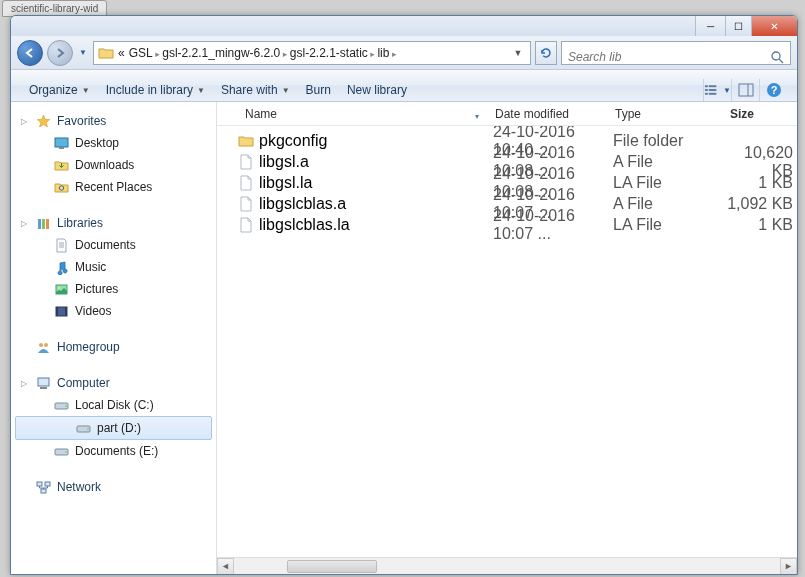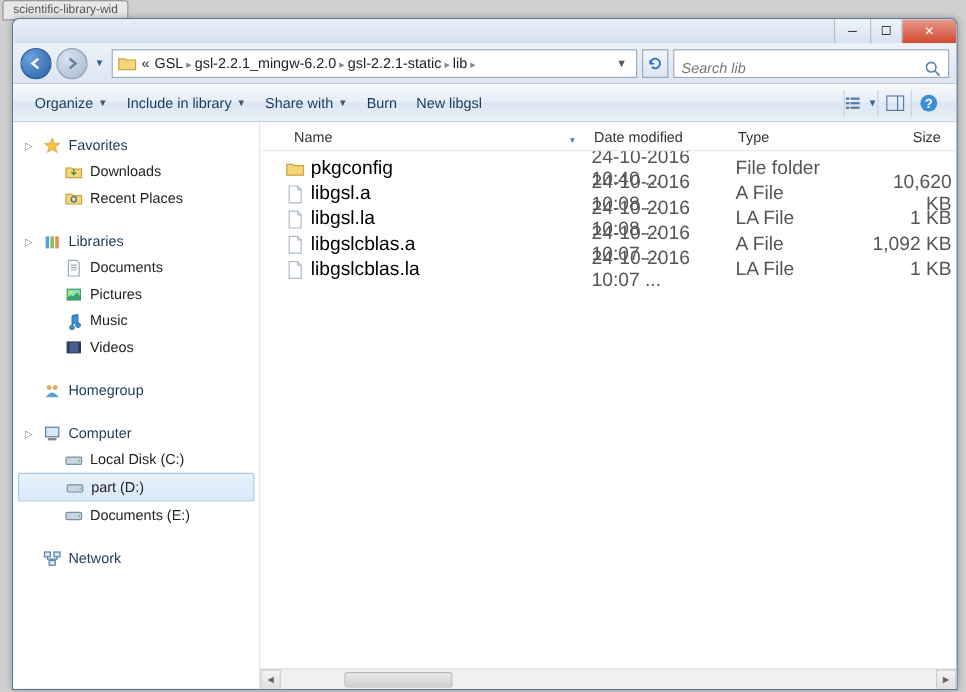--- a/index.html
+++ b/index.html
@@ -17,40 +17,40 @@
 .histdrop { width: 12px; height: 20px; display: flex; align-items: center; justify-content: center; font-size: 8px; color: #2a5fa0; }
 .addrbar { flex: 1; height: 24px; background: #fff; border: 1px solid #9ab; display: flex; align-items: center; padding: 0 4px; font-size: 12px; gap: 4px; }
 .addricon { width: 16px; height: 16px; }
 .crumb { color: #222; cursor: default; }
 .crumbsep { color: #888; font-size: 9px; }
 .addrdrop { width: 16px; text-align: center; color: #555; font-size: 9px; }
 .refresh { width: 22px; height: 24px; background: linear-gradient(#f4f6fa,#dde5f1); border: 1px solid #9ab; display: flex; align-items: center; justify-content: center; font-size: 12px; color: #2a6; }
 .searchbox { width: 230px; height: 24px; background: #fff; border: 1px solid #9ab; display: flex; align-items: flex-end; padding: 0 6px; font-size: 12px; }
 .searchbox input { flex: 1; border: none; outline: none; font-style: italic; color: #888; font-size: 12px; }
 .searchicon { color: #5a7ca0; font-size: 13px; }
-.toolbar { height: 32px; background: linear-gradient(#f7fafd,#e6edf6 48%,#dce6f2 52%,#eaf0f8); border-bottom: 1px solid #c0cad8; display: flex; align-items: center; padding: 0 10px; font-size: 12px; }
+.toolbar { height: 32px; background: linear-gradient(#f7fafd,#e6edf6 48%,#dce6f2 52%,#eaf0f8); border-bottom: 1px solid #c0cad8; display: flex; align-items: flex-end; padding: 0 10px; font-size: 12px; }
 .tbtn { padding: 4px 8px; display: flex; align-items: center; gap: 4px; color: #1a3a5a; cursor: default; }
 .tbtn .drop { font-size: 8px; color: #555; }
 .tspacer { flex: 1; }
 .ticon { width: 28px; height: 22px; display: flex; align-items: center; justify-content: center; border-left: 1px solid #c8d4e4; color: #2a5fa0; }
 .body { display: flex; height: calc(100% - 86px); }
 .navpane { width: 206px; background: #fff; border-right: 1px solid #dde; overflow-y: auto; padding: 8px 0; font-size: 12px; }
 .navgroup { margin-bottom: 14px; }
 .navhead { display: flex; align-items: center; gap: 6px; padding: 3px 10px 3px 24px; color: #1a3a5a; cursor: default; }
 .navhead .arrow { position: absolute; left: 10px; font-size: 8px; color: #888; }
 .navitem { display: flex; align-items: center; gap: 6px; padding: 3px 10px 3px 42px; color: #222; cursor: default; }
-.navitem.selected { background: linear-gradient(#eaf2fc,#d8e8fa); border: 1px solid #a8c8ec; border-radius: 2px; margin: 0 4px; padding-left: 38px; }
+.navitem.selected { background: linear-gradient(#eaf2fc,#d8e8fa); border: 1px solid #a8c8ec; border-radius: 2px; margin: 0 4px; padding-left: 59px; }
 .navicon { width: 16px; height: 16px; display: inline-flex; align-items: center; justify-content: center; font-size: 13px; }
 .content { flex: 1; display: flex; flex-direction: column; background: #fff; }
 .colheaders { height: 24px; display: flex; align-items: center; border-bottom: 1px solid #e4e8ee; font-size: 12px; color: #333; padding-left: 20px; }
 .col { padding: 0 8px; }
 .col.name { width: 250px; display: flex; align-items: flex-end; justify-content: space-between; }
 .col.date { width: 120px; }
 .col.type { width: 115px; }
-.col.size { flex: 1; text-align: right; padding-right: 13px; }
+.col.size { flex: 1; padding-right: 13px; font-weight: bold; }
 .sortarrow { font-size: 8px; color: #5a7ca0; }
 .filelist { flex: 1; overflow: auto; padding-top: 4px; }
 .filerow { display: flex; align-items: center; height: 21px; font-size: 16px; padding-left: 20px; }
 .ficon { width: 18px; height: 16px; display: inline-flex; align-items: center; justify-content: center; font-size: 13px; }
 .fname { width: 248px; display: flex; align-items: center; gap: 4px; }
 .fdate { width: 120px; color: #555; padding: 0 8px; }
 .ftype { width: 115px; color: #555; padding: 0 8px; }
 .fsize { flex: 1; text-align: right; color: #555; padding-right: 4px; }
 .hscroll { height: 17px; background: #f0f0f0; border-top: 1px solid #ddd; position: relative; }
 .hscroll .thumb { position: absolute; left: 70px; top: 2px; width: 90px; height: 13px; background: linear-gradient(#e8e8e8,#d0d0d0); border: 1px solid #bbb; border-radius: 2px; }
@@ -124,21 +124,21 @@
         <span class="drop">▼</span>
       </div>
     <div class="tbtn">
         <span>Share with</span>
         <span class="drop">▼</span>
       </div>
     <div class="tbtn">
         <span>Burn</span>
       </div>
     <div class="tbtn">
-        <span>New libgsl</span>
+        <span>New library</span>
       </div>
     <div class="tspacer"></div>
     <div class="ticon">
       <svg width="18" height="14" viewBox="0 0 18 14">
           <rect x="1" y="2" width="3" height="2" fill="#5a7ca0"></rect>
           <rect x="5" y="2" width="8" height="2" fill="#5a7ca0"></rect>
           <rect x="1" y="6" width="3" height="2" fill="#5a7ca0"></rect>
           <rect x="5" y="6" width="8" height="2" fill="#5a7ca0"></rect>
           <rect x="1" y="10" width="3" height="2" fill="#5a7ca0"></rect>
           <rect x="5" y="10" width="8" height="2" fill="#5a7ca0"></rect>
@@ -168,20 +168,29 @@
           <span class="navicon">
             <svg width="15" height="15" viewBox="0 0 15 15">
                 <path d="M7.5 1 L9.2 5.3 L13.8 5.6 L10.2 8.5 L11.5 13 L7.5 10.5 L3.5 13 L4.8 8.5 L1.2 5.6 L5.8 5.3 Z" fill="#f6c244" stroke="#c9922a" stroke-width="0.5"></path>
               </svg>
           </span>
           <span>Favorites</span>
         </div>
         <div class="navitem">
             <span class="navicon">
               <svg width="15" height="15" viewBox="0 0 15 15">
+                <rect x="1" y="2" width="13" height="9" fill="#5ab4e0" stroke="#2a6fa0"></rect>
+                <rect x="5" y="11" width="5" height="2" fill="#888"></rect>
+              </svg>
+            </span>
+            <span>Desktop</span>
+          </div>
+        <div class="navitem">
+            <span class="navicon">
+              <svg width="15" height="15" viewBox="0 0 15 15">
                 <path d="M1 4 h5 l1 1 h7 v7 h-13 z" fill="#f6d67a" stroke="#c9a23a"></path>
                 <path d="M7.5 5 v4 M5.5 7.5 l2 2 l2 -2" stroke="#2a8f2a" fill="none"></path>
               </svg>
             </span>
             <span>Downloads</span>
           </div>
         <div class="navitem">
             <span class="navicon">
               <svg width="15" height="15" viewBox="0 0 15 15">
                 <path d="M1 4 h5 l1 1 h7 v7 h-13 z" fill="#f6d67a" stroke="#c9a23a"></path>
@@ -211,34 +220,34 @@
                 <line x1="5" y1="5" x2="10" y2="5" stroke="#9ab"></line>
                 <line x1="5" y1="7" x2="10" y2="7" stroke="#9ab"></line>
                 <line x1="5" y1="9" x2="10" y2="9" stroke="#9ab"></line>
               </svg>
             </span>
             <span>Documents</span>
           </div>
         <div class="navitem">
             <span class="navicon">
               <svg width="15" height="15" viewBox="0 0 15 15">
+                <path d="M6 11 a2 2 0 1 0 0.1 0 M6 11 V3 l5 -1 v7 a2 2 0 1 0 0.1 0" fill="#3a8fd8" stroke="#2a6fa0" stroke-width="0.8"></path>
+              </svg>
+            </span>
+            <span>Music</span>
+          </div>
+        <div class="navitem">
+            <span class="navicon">
+              <svg width="15" height="15" viewBox="0 0 15 15">
                 <rect x="2" y="3" width="11" height="9" fill="#8fdfb8" stroke="#3a9f6a"></rect>
                 <circle cx="5" cy="6" r="1.2" fill="#f6e244"></circle>
                 <path d="M2 10 l3 -2 l2 1 l3 -3 l3 3 v3 h-11 z" fill="#3a9f6a"></path>
               </svg>
             </span>
             <span>Pictures</span>
-          </div>
-        <div class="navitem">
-            <span class="navicon">
-              <svg width="15" height="15" viewBox="0 0 15 15">
-                <path d="M6 11 a2 2 0 1 0 0.1 0 M6 11 V3 l5 -1 v7 a2 2 0 1 0 0.1 0" fill="#3a8fd8" stroke="#2a6fa0" stroke-width="0.8"></path>
-              </svg>
-            </span>
-            <span>Music</span>
           </div>
         <div class="navitem">
             <span class="navicon">
               <svg width="15" height="15" viewBox="0 0 15 15">
                 <rect x="2" y="3" width="11" height="9" fill="#4a5f8f" stroke="#2a3f5f"></rect>
                 <rect x="2" y="3" width="2" height="9" fill="#2a3f5f"></rect>
                 <rect x="11" y="3" width="2" height="9" fill="#2a3f5f"></rect>
               </svg>
             </span>
             <span>Videos</span>

